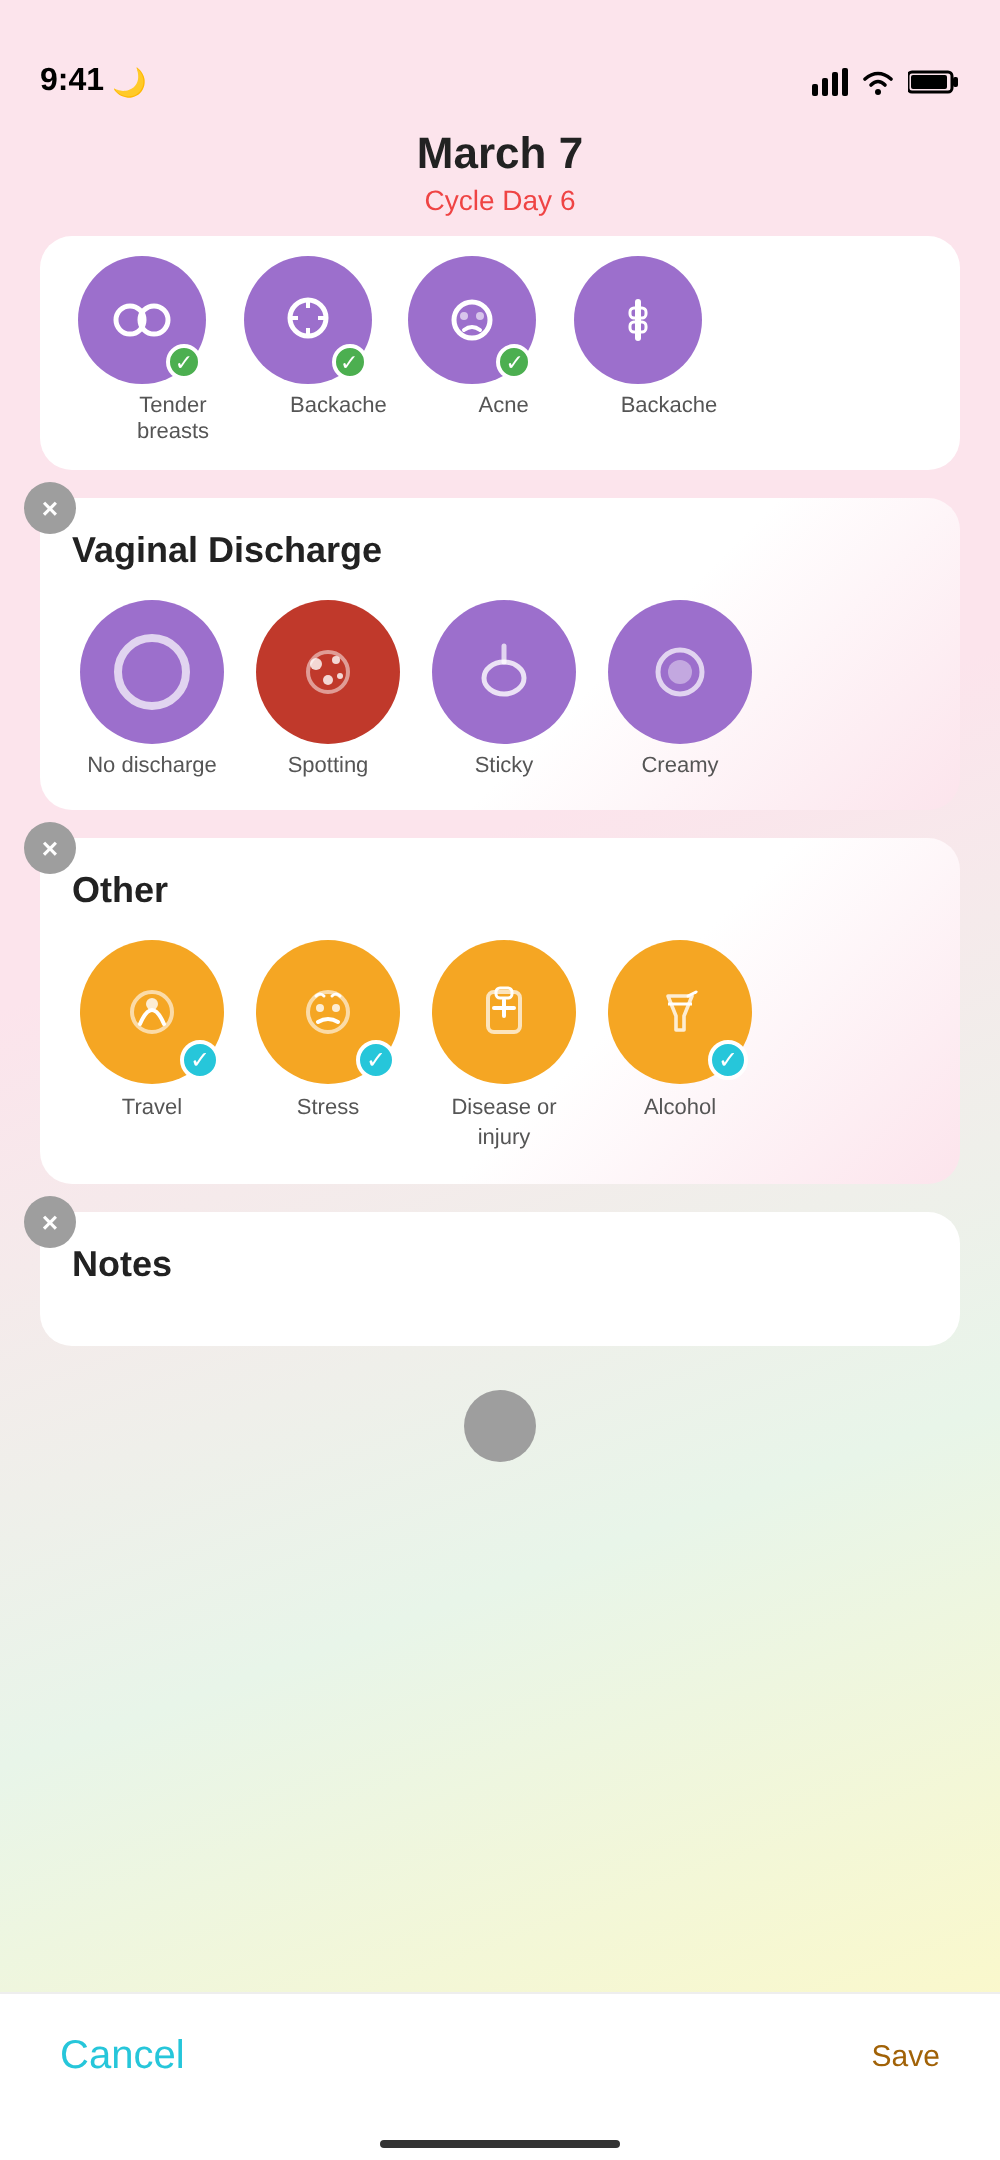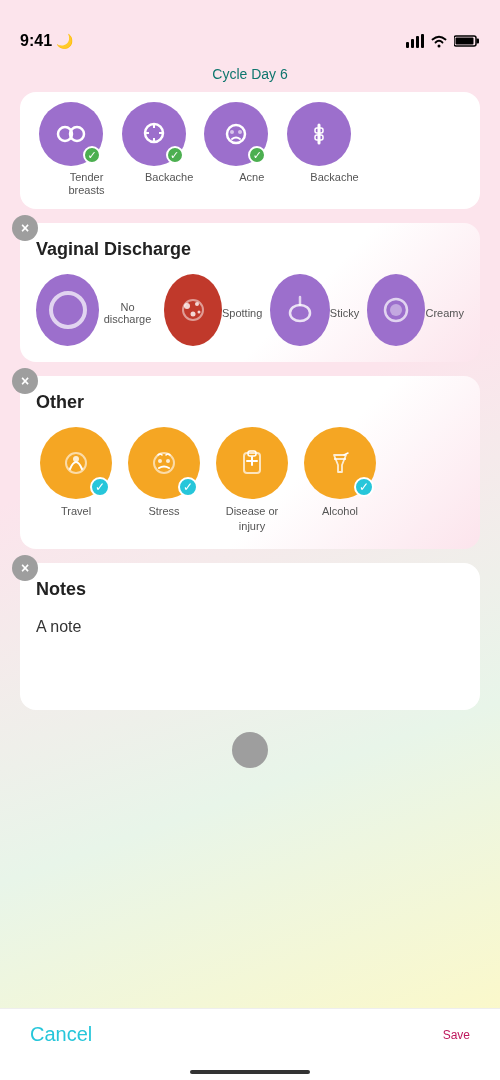--- a/index.html
+++ b/index.html
@@ -38,21 +38,21 @@
       text-align: center;
       padding: 4px 0 10px 0;
     }
     .header-date {
       font-size: 22px;
       font-weight: 600;
       color: #222;
     }
     .header-subtitle {
       font-size: 14px;
-      color: #0f766e;
+      color: #ef4444;
       margin-top: 2px;
     }
 
     
     .content-scroll {
       overflow-y: auto;
       height: calc(1080px - 44px - 60px - 60px);
       padding: 0 20px;
     }
 
@@ -142,21 +142,21 @@
     }
 
     
     .discharge-row {
       display: flex;
       gap: 8px;
       overflow: hidden;
     }
     .discharge-item {
       display: flex;
-      flex-direction: row;
+      flex-direction: column;
       align-items: center;
       min-width: 80px;
     }
     .discharge-label {
       font-size: 11px;
       color: #555;
       text-align: center;
       margin-top: 5px;
     }
 
@@ -247,38 +247,38 @@
       background: #9e9e9e;
       border-radius: 50%;
     }
 
     
     .bottom-bar {
       position: absolute;
       bottom: 0;
       left: 0;
       right: 0;
-      height: 72px;
+      height: 84px;
       background: white;
       display: flex;
       align-items: center;
       justify-content: space-between;
       padding: 0 30px 20px 30px;
       border-top: 1px solid #eee;
     }
     .btn-cancel {
       font-size: 20px;
       color: #26c6da;
       background: none;
       border: none;
       cursor: pointer;
     }
     .btn-save {
-      font-size: 12px;
-      color: #be185d;
+      font-size: 15px;
+      color: #a16207;
       background: none;
       border: none;
       cursor: pointer;
     }
     .home-indicator {
       position: absolute;
       bottom: 6px;
       left: 50%;
       transform: translateX(-50%);
       width: 120px;
@@ -320,20 +320,21 @@
 
     <svg width="26" height="14" viewBox="0 0 26 14">
       <rect x="0" y="2" width="22" height="10" rx="2" stroke="#000" stroke-width="1.5" fill="none"></rect>
       <rect x="22.5" y="4.5" width="2.5" height="5" rx="1" fill="#000"></rect>
       <rect x="1.5" y="3.5" width="18" height="7" rx="1" fill="#000"></rect>
     </svg>
   </div>
 </div>
 
 <div class="header">
+  <div class="header-date">March 7</div>
   <div class="header-subtitle">Cycle Day 6</div>
 </div>
 
 <div class="content-scroll">
 
   <div class="symptoms-row">
     <div class="symptoms-icons-row">
 
       <div class="symptom-item">
         <div class="symptom-circle">
@@ -494,21 +495,20 @@
         <span class="other-label">Alcohol</span>
       </div>
     </div>
   </div>
 
   <div class="section-card">
     <div class="section-close">
       <span>×</span>
     </div>
     <div class="section-title">Notes</div>
-    <div class="notes-content">A note</div>
   </div>
 
   <div class="scroll-indicator">
     <div class="scroll-dot"></div>
   </div>
 
 </div>
 
 <div class="bottom-bar">
   <button class="btn-cancel">Cancel</button>

